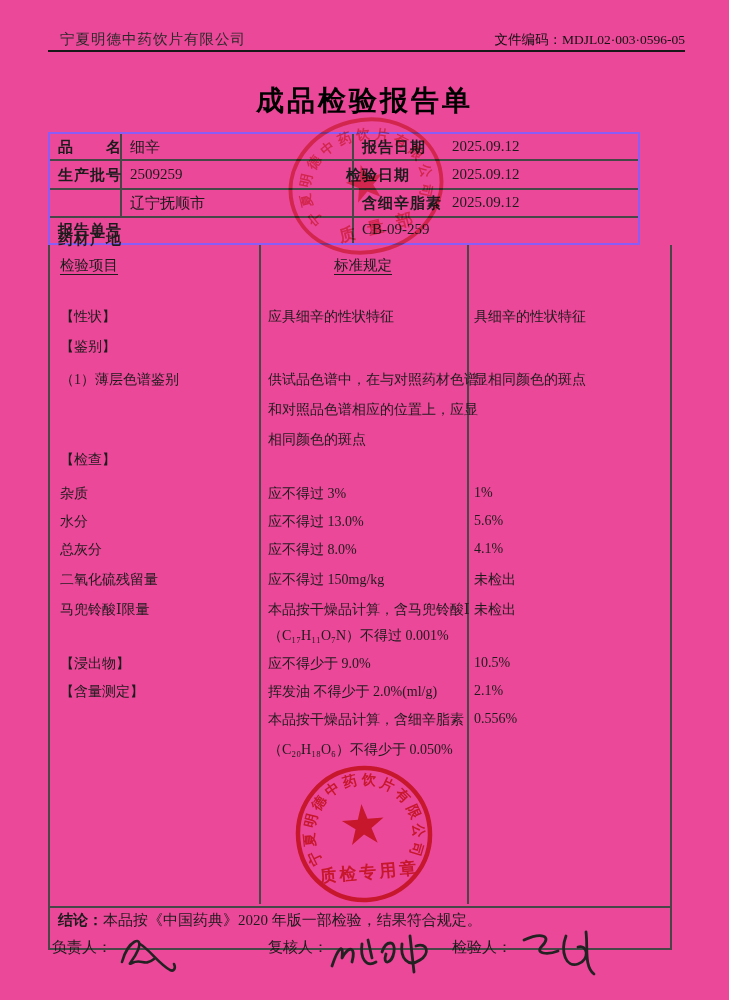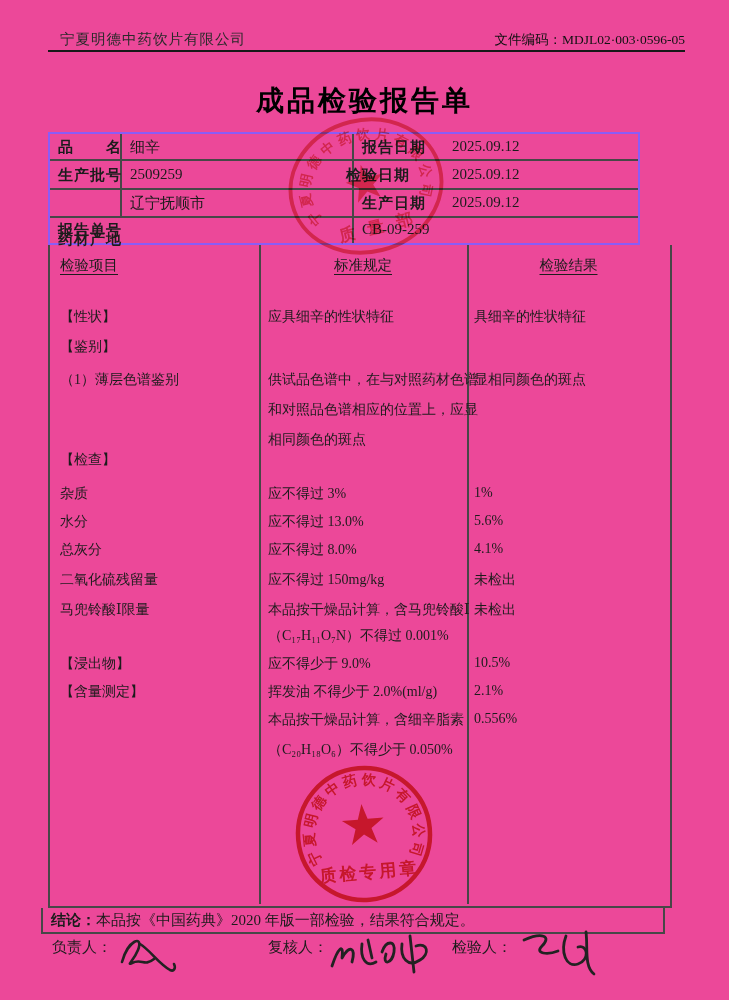--- a/index.html
+++ b/index.html
@@ -24,21 +24,21 @@
   .cell{position:absolute;font-size:15px;white-space:nowrap;}
   .cell.b{font-weight:bold;letter-spacing:1px;}
   
   .main-table{left:48px;top:245px;width:624px;height:663px;border:2px solid #474747;border-top:none;box-sizing:border-box;}
   .col-head{position:absolute;top:11px;font-size:14.5px;text-decoration:underline;text-underline-offset:4px;white-space:nowrap;}
   .row-line span{position:absolute;font-size:14px;white-space:nowrap;}
   .itm{left:10px;}
   .std{left:218px;}
   .res{left:424px;}
   
-  .conclusion{left:41px;top:908px;width:624px;height:26px;border:2px solid #474747;border-top:none;box-sizing:border-box;}
+  .conclusion{left:48px;top:908px;width:624px;height:42px;border:2px solid #474747;border-top:none;box-sizing:border-box;}
   .conclusion .txt{position:absolute;left:8px;top:3px;font-size:15px;white-space:nowrap;}
   .conclusion .lbl{font-weight:bold;}
   
   .sig-label{font-size:15px;white-space:nowrap;}
   .sig svg{display:block;}
   
   #stamps{left:0;top:0;pointer-events:none;mix-blend-mode:multiply;}
 </style>
 </head>
 <body>
@@ -62,34 +62,33 @@
     <span class="cell b" style="left:312px;top:4px;">报告日期</span>
     <span class="cell" style="left:402px;top:4px;">2025.09.12</span>
 
     <span class="cell b" style="left:8px;top:32px;">生产批号</span>
     <span class="cell" style="left:80px;top:32px;">2509259</span>
     <span class="cell b" style="left:296px;top:32px;">检验日期</span>
     <span class="cell" style="left:402px;top:32px;">2025.09.12</span>
 
     <span class="cell b" style="left:8px;top:60px;margin-top:36px;">药材产地</span>
     <span class="cell" style="left:80px;top:60px;">辽宁抚顺市</span>
-    <span class="cell b" style="left:312px;top:60px;">生产日期</span>
+    <span class="cell b" style="left:312px;top:60px;">含细辛脂素</span>
     <span class="cell" style="left:402px;top:60px;">2025.09.12</span>
 
     <span class="cell b" style="left:8px;top:87px;">报告单号</span>
     <span class="cell" style="left:312px;top:87px;">CB-09-259</span>
   </div>
 
   <div class="abs main-table">
     <div class="line-v" style="left:209px;top:0;height:659px;"></div>
     <div class="line-v" style="left:417px;top:0;height:659px;"></div>
 
     <span class="col-head" style="left:10px;">检验项目</span>
     <span class="col-head" style="left:209px;width:208px;text-align:center;">标准规定</span>
-    <span class="col-head" style="left:417px;width:203px;text-align:center;">检验结果</span>
 
     <div class="row-line">
       <span class="itm" style="top:63px;">【性状】</span>
       <span class="std" style="top:63px;">应具细辛的性状特征</span>
       <span class="res" style="top:63px;">具细辛的性状特征</span>
 
       <span class="itm" style="top:93px;">【鉴别】</span>
 
       <span class="itm" style="top:126px;">（1）薄层色谱鉴别</span>
       <span class="std" style="top:126px;">供试品色谱中，在与对照药材色谱</span>

